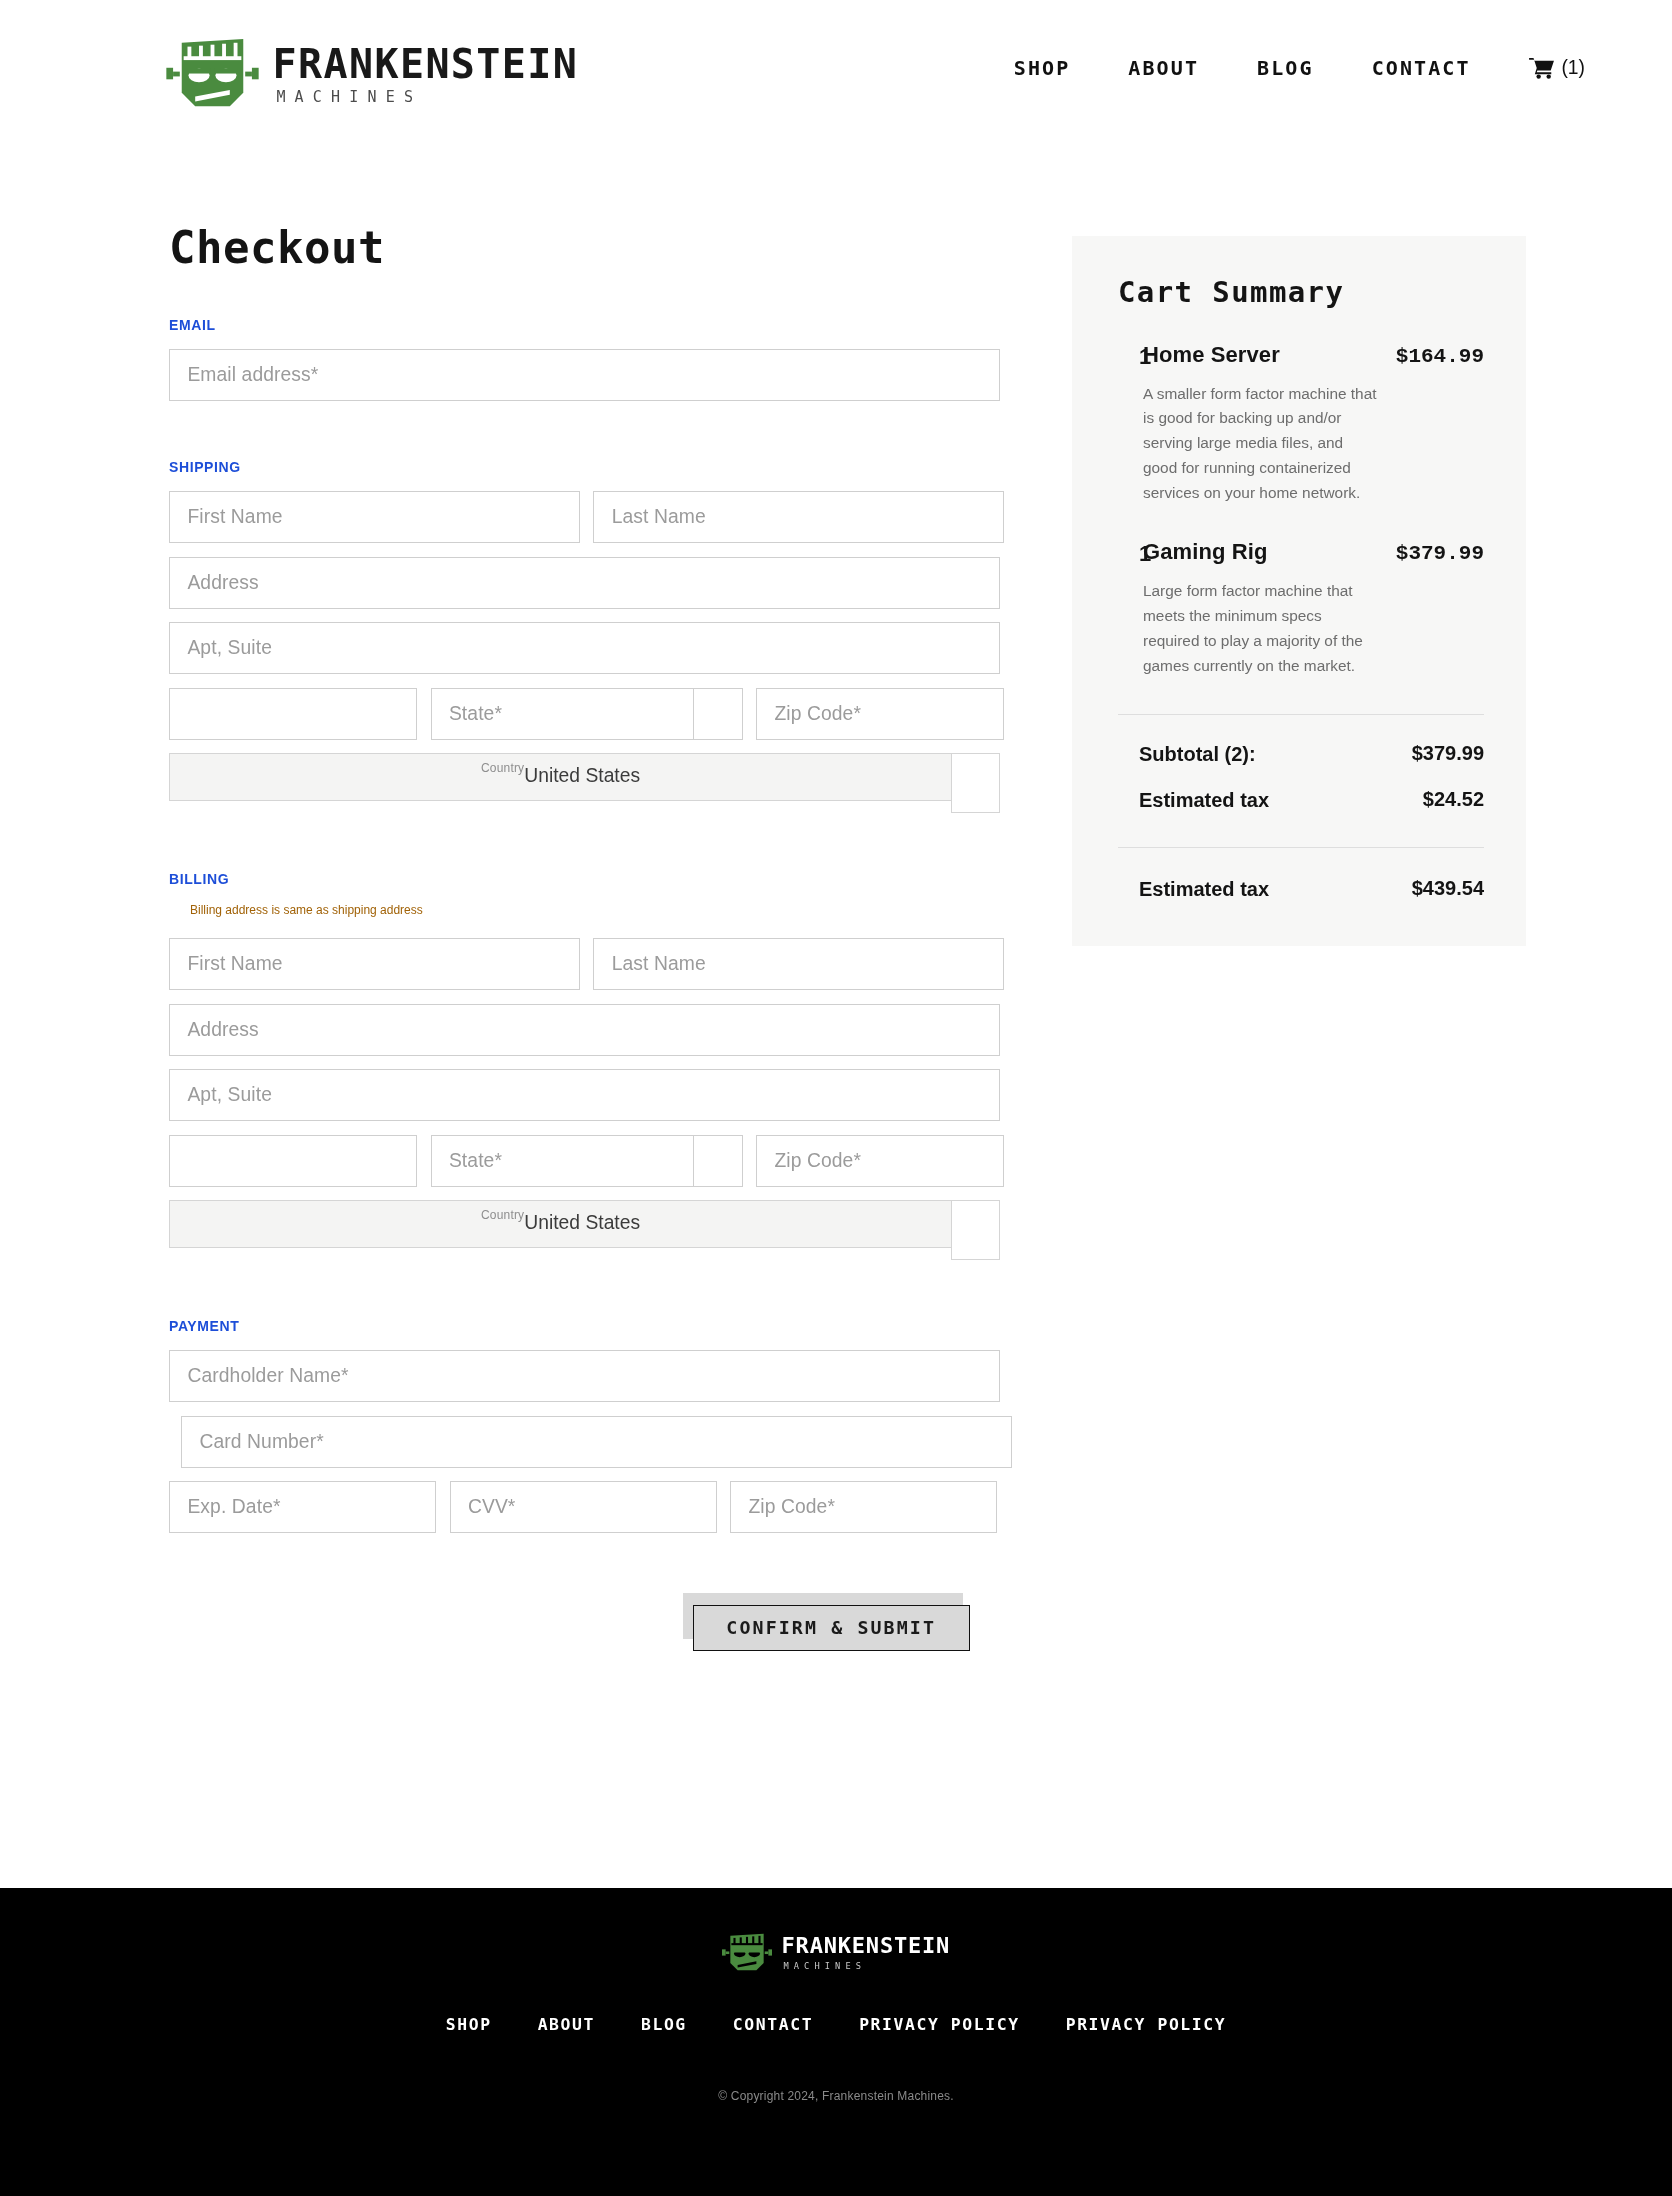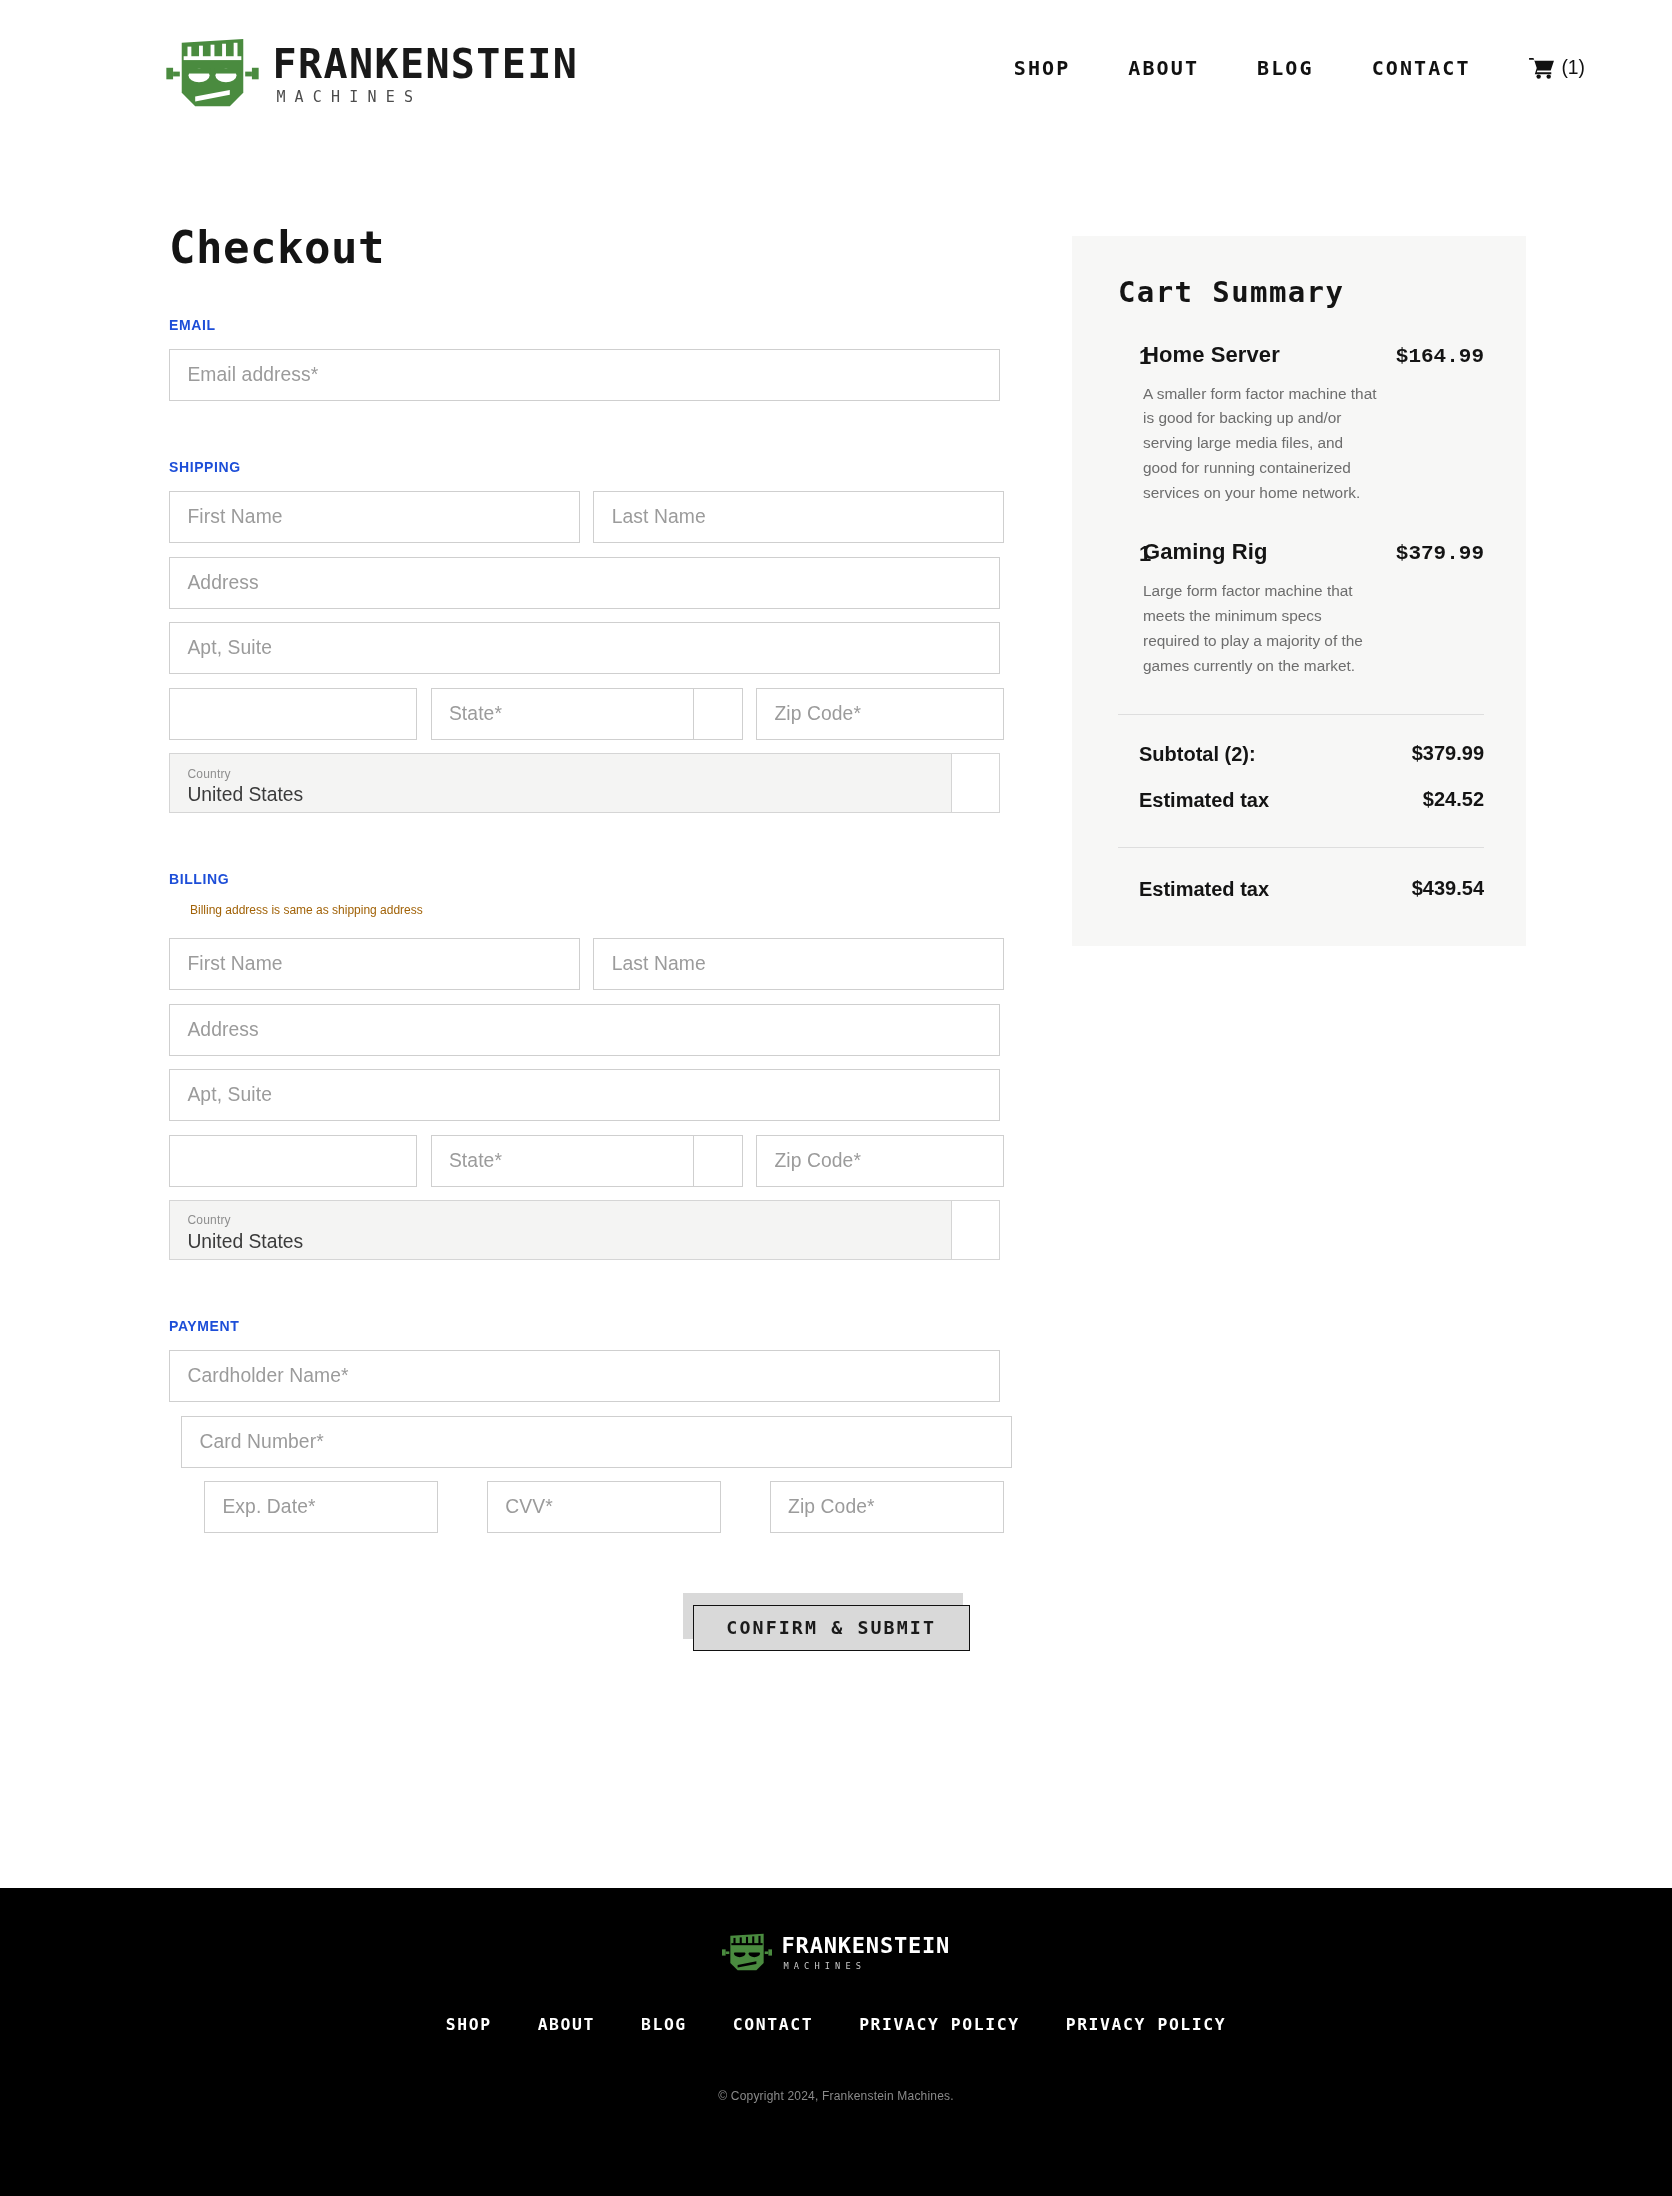--- a/index.html
+++ b/index.html
@@ -107,41 +107,41 @@
     font-family: "Liberation Sans", sans-serif;
     font-size: 19.3px;
     color: #9b9b9b;
     letter-spacing: 0.1px;
   }
   .tf.full { width: 831px; }
   .tf.half { width: 452px; }
   .tf.third-a { width: 268px; }
   .tf.third-b { width: 262px; }
   .tf.third-c { width: 268px; }
-  .tf.pay-third { width: 235px; margin-left: 35px; }
+  .tf.pay-third { width: 267px; }
 
   
   .select-combo { display: flex; }
   .select-combo .tf { border-right: none; }
   .select-arrow-box {
     width: 50px; height: 52px;
     border: 1px solid #cfcfcf;
     background: #fff;
     cursor: pointer;
   }
 
   
   .country-combo { display: flex; margin-bottom: 13.5px; }
   .country-field {
-    width: 782px; height: 60px;
+    width: 782px; height: 48px;
     background: #f4f4f3;
     border: 1px solid #d5d5d5;
     border-right: none;
     padding: 7.7px 17.4px 0 17.4px;
-    display: flex; flex-direction: column; justify-content: center;
+    display: flex; flex-direction: row; justify-content: center;
     cursor: pointer;
   }
   .country-field .lbl {
     font-family: "Liberation Sans", sans-serif;
     font-size: 12px; color: #8e8e8e; letter-spacing: 0.2px; line-height: 1.1;
   }
   .country-field .val {
     font-family: "Liberation Sans", sans-serif;
     font-size: 19.3px; color: #3b3b3b; line-height: 1.25; margin-top: 1.9px;
   }

